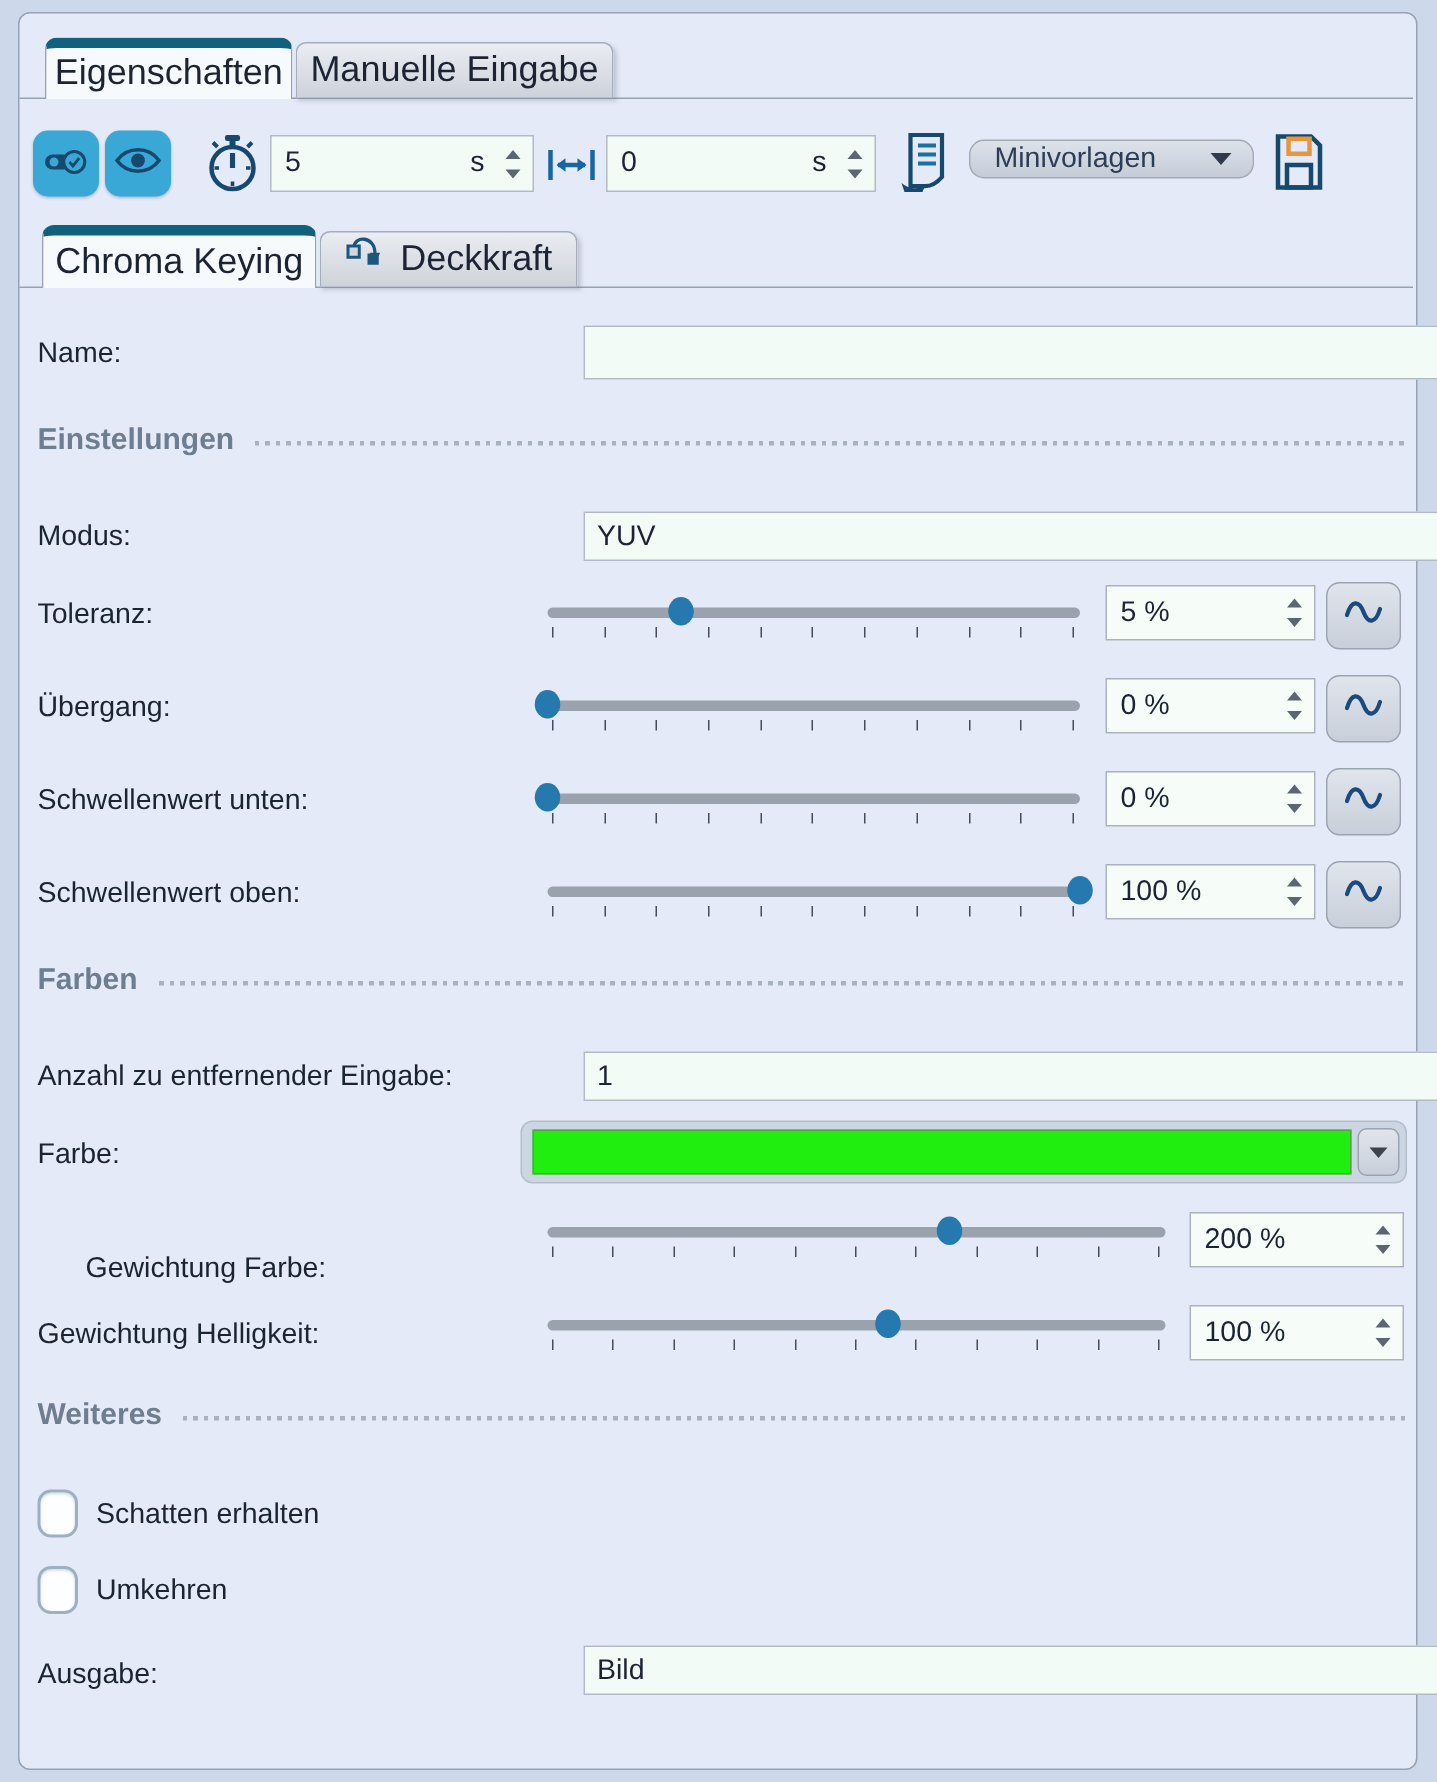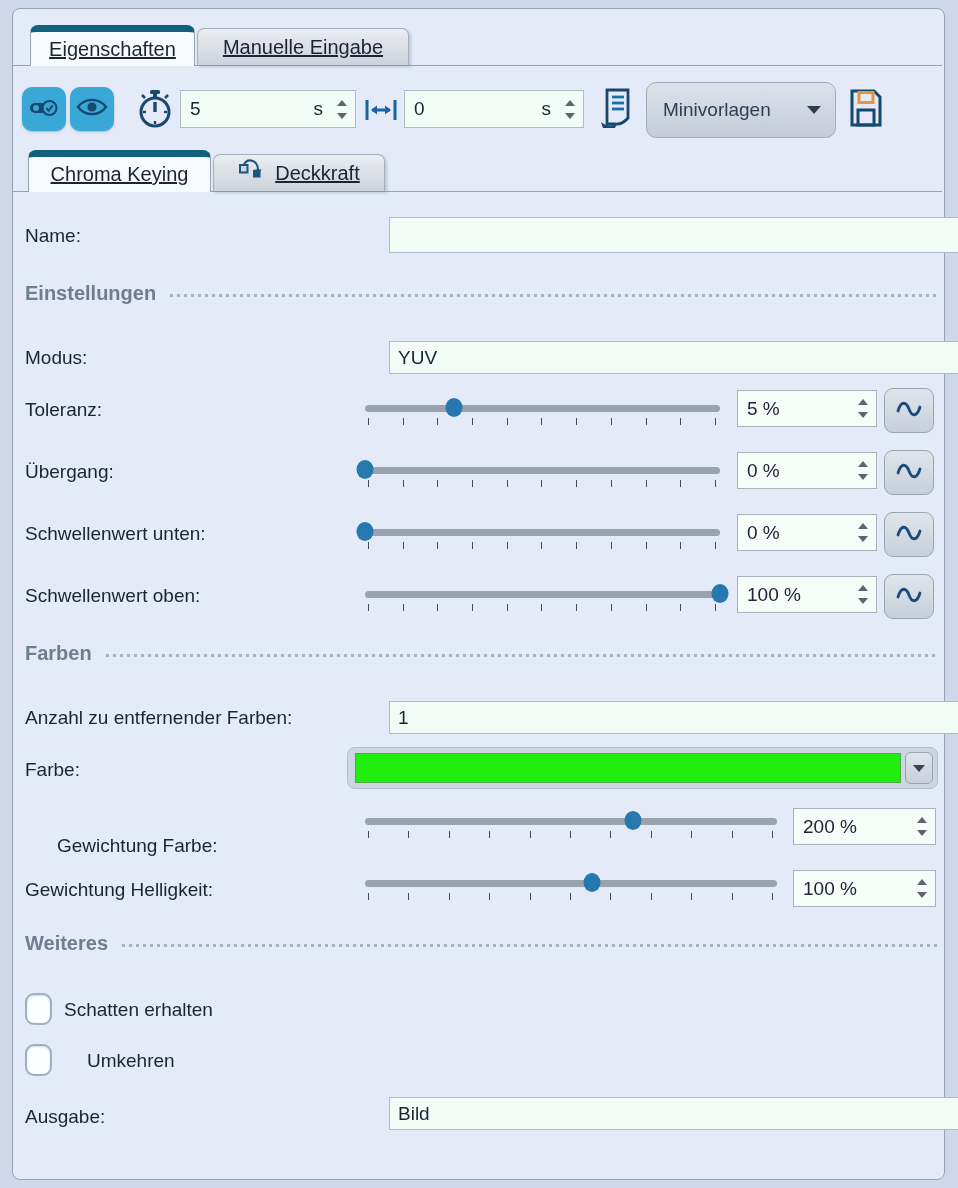--- a/index.html
+++ b/index.html
@@ -12,21 +12,21 @@
   .abs{position:absolute;}
   
   .panel{
     left:12px;top:8px;width:931px;height:1170px;
     background:#e4eaf7;border:1px solid #96a2b2;border-radius:8px;
   }
   
   .tabline{height:1px;background:#96a2b2;z-index:1;}
   .tab{
     display:flex;align-items:center;justify-content:center;
-    font-size:20px;color:#1c2333;box-sizing:border-box;text-decoration:underline;
+    font-size:24px;color:#1c2333;box-sizing:border-box;
   }
   .tab-active{
     background:#f6fafd;border:1px solid #96a2b2;border-bottom:none;
     border-top:7px solid #11607e;border-radius:8px 8px 0 0;z-index:2;
   }
   .tab-idle{
     background:linear-gradient(#eaedf2,#cdd2da);
     border:1px solid #a5adba;border-bottom:none;
     border-radius:7px 7px 0 0;z-index:1;
     box-shadow:2px 2px 3px rgba(120,130,150,.35);
@@ -170,21 +170,21 @@
 </div>
 <span class="abs" style="left:596px;top:85px;">
   <svg width="40" height="46" viewBox="0 0 40 46">
     <path d="M11 5 H32 V33 Q26 40 19 39 H11 Z" stroke="#17496e" stroke-width="2.8" fill="none"></path>
     <line x1="16" y1="12" x2="28" y2="12" stroke="#1a6fa5" stroke-width="2.8"></line>
     <line x1="16" y1="18" x2="28" y2="18" stroke="#1a6fa5" stroke-width="2.8"></line>
     <line x1="16" y1="24" x2="28" y2="24" stroke="#1a6fa5" stroke-width="2.8"></line>
     <path d="M5 37 C10 41.5 17 41.5 21 38 L19 43 H7 Z" fill="#17496e"></path>
   </svg>
 </span>
-<div class="abs dropbtn" style="left:646px;top:82px;width:190px;height:56px;">
+<div class="abs dropbtn" style="left:646px;top:93px;width:190px;height:26px;">
   <span>Minivorlagen</span>
   <i class="dd-arrow"></i>
 </div>
 <span class="abs" style="left:846px;top:86px;">
   <svg width="40" height="44" viewBox="0 0 40 44">
     <path d="M6 5 H28 L34 11 V39 H6 Z" stroke="#17496e" stroke-width="3" fill="none"></path>
     <rect x="13" y="6.5" width="14" height="10" stroke="#e8963c" stroke-width="3" fill="none"></rect>
     <rect x="12" y="24" width="16" height="15" stroke="#17496e" stroke-width="3" fill="none"></rect>
   </svg>
 </span>
@@ -349,21 +349,21 @@
         <path d="M4 15 C7 5, 12 5, 15 13 C18 21, 23 21, 26 11" stroke="#1c4a7e" stroke-width="2.8" fill="none" stroke-linecap="round"></path>
       </svg>
   </span>
 </div>
 
 <div class="abs section" style="left:25px;top:642px;width:912px;">
   <span class="sec-label">Farben</span>
   <div class="dots"></div>
 </div>
 
-<span class="abs lbl" style="left:25px;top:707px;">Anzahl zu entfernender Farben:</span>
+<span class="abs lbl" style="left:25px;top:707px;">Anzahl zu entfernender Eingabe:</span>
 <div class="abs select" style="left:345px;top:701px;width:592px;height:33px;">
   <span>1</span>
   <i class="sel-arrow"></i>
 </div>
 
 <span class="abs lbl" style="left:25px;top:759px;">Farbe:</span>
 <div class="abs swatch-wrap" style="left:347px;top:747px;width:591px;height:42px;">
   <div class="swatch" style="background: rgb(31, 238, 14);"></div>
   <div class="swatch-dd">
     <i class="sel-arrow" style="margin:0;"></i>
@@ -424,19 +424,19 @@
 
 <div class="abs section" style="left:25px;top:932px;width:912px;align-items:center;">
   <span class="sec-label">Weiteres</span>
   <div class="dots"></div>
 </div>
 
 <div class="abs checkbox" style="left:25px;top:993px;"></div>
 <span class="abs lbl" style="left:64px;top:999px;">Schatten erhalten</span>
 
 <div class="abs checkbox" style="left:25px;top:1044px;"></div>
-<span class="abs lbl" style="left:64px;top:1050px;margin-left:23px;">Umkehren</span>
+<span class="abs lbl" style="left:64px;top:1050px;">Umkehren</span>
 
 <span class="abs lbl" style="left:25px;top:1106px;">Ausgabe:</span>
 <div class="abs select" style="left:345px;top:1097px;width:592px;height:33px;">
   <span>Bild</span>
   <i class="sel-arrow"></i>
 </div>
 
 </body></html>

